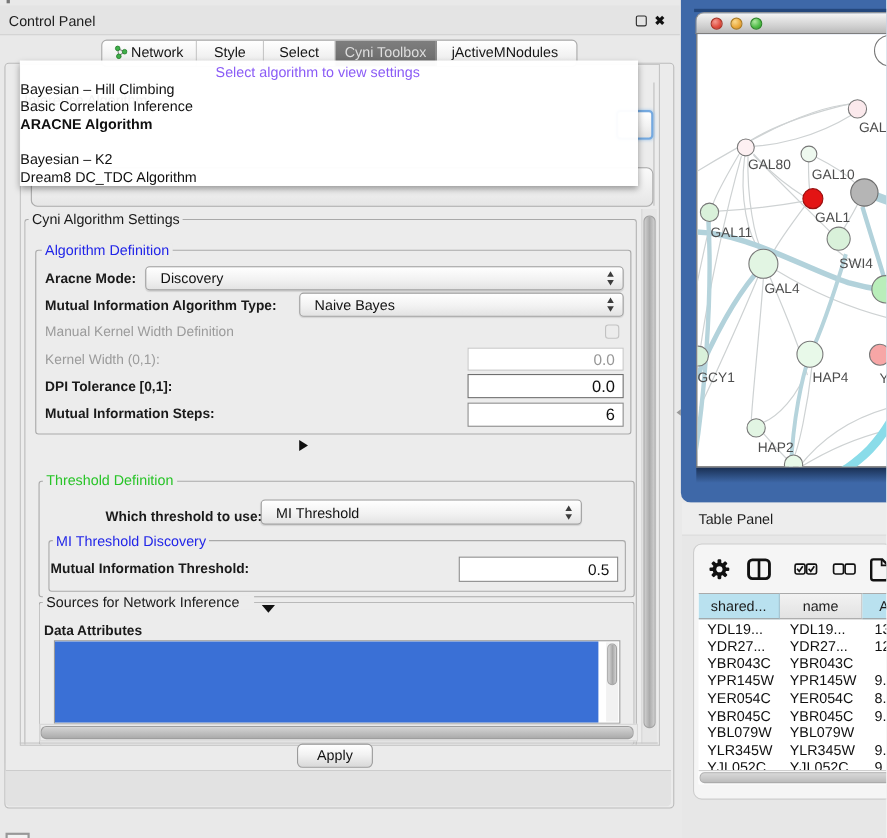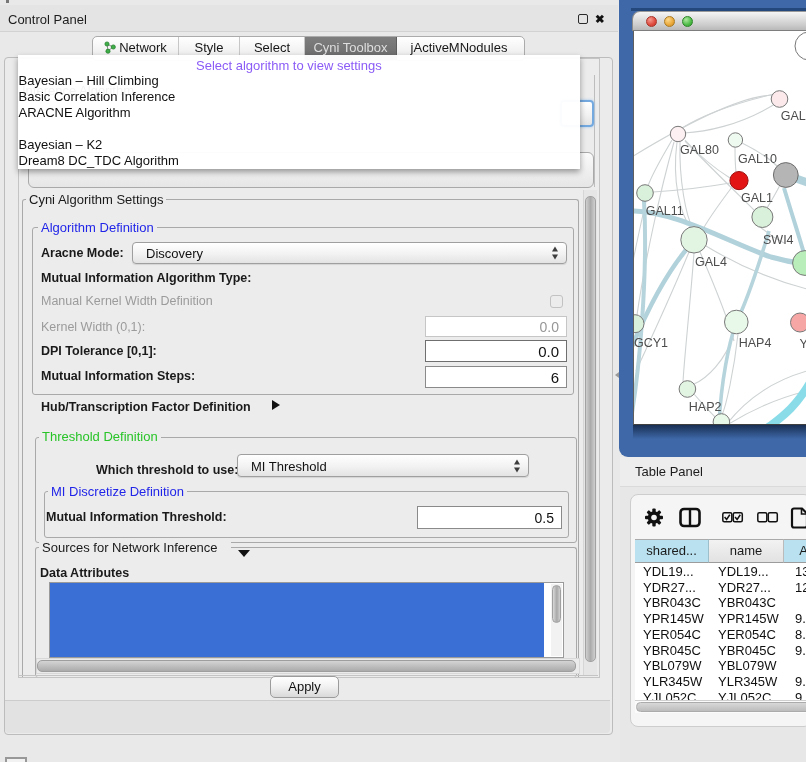--- a/index.html
+++ b/index.html
@@ -49,59 +49,62 @@
 
 <div class="ab" style="left:594px;top:75px;width:1px;height:112px;background:#bdbdbd"></div>
 <div class="combo" style="left:560px;top:100px;width:30px;height:23px;border:2px solid #74a9e0;box-shadow:0 0 3px #9cc4ea"></div>
 <div class="ab" style="left:28px;top:152px;width:564px;height:34px;border:1px solid #a9a9a9;border-radius:6px;background:linear-gradient(#fafafa,#e6e6e6)"></div>
 
 <div class="ab" style="left:18px;top:55px;width:562px;height:114px;background:rgba(255,255,255,.97);box-shadow:0 3px 6px rgba(0,0,0,.38)">
 <div style="position:absolute;left:178px;top:3px;font-size:13px;color:#8b5cf6">Select algorithm to view settings</div>
 <div style="position:absolute;left:4px;top:28px;font-size:13px;color:rgba(40,40,40,.06)">Inference Algorithm</div>
 <div class="pi" style="top:18px;left:0.5px">Bayesian – Hill Climbing</div>
 <div class="pi" style="top:34px;left:0.5px">Basic Correlation Inference</div>
-<div class="pi" style="top:50px;left:0.5px;font-weight:normal">ARACNE Algorithm</div>
+<div class="pi" style="top:50px;left:0.5px;font-weight:bold">ARACNE Algorithm</div>
 <div class="pi" style="top:82px;left:0.5px">Bayesian – K2</div>
 <div class="pi" style="top:98px;left:0.5px">Dream8 DC_TDC Algorithm</div>
 </div>
 
 <div class="ab" style="left:583px;top:190px;width:13px;height:486px;background:#e6e6e6;border-left:1px solid #d6d6d6"></div>
 <div class="ab" style="left:584.5px;top:196px;width:9px;height:464px;border-radius:5px;background:linear-gradient(90deg,#cfcfcf,#ababab 50%,#cfcfcf);border:1px solid #a2a2a2"></div>
 
 <div class="gb" style="left:22px;top:199px;width:555px;height:477px;border-bottom:none;border-radius:3px 3px 0 0"></div>
 <div class="gbt" style="left:26px;top:193px;color:#1a1a1a">Cyni Algorithm Settings</div>
 
 <div class="gb" style="left:32px;top:227px;width:540px;height:166px"></div>
 <div class="gbt" style="left:38px;top:221px;color:#2125e8">Algorithm Definition</div>
 <div class="lbl" style="left:41px;top:246px">Aracne Mode:</div>
 <div class="combo" style="left:132px;top:242px;width:433px;height:20px">
       <span class="t">Discovery</span>
       <span class="sp"></span>
     </div>
 <div class="lbl" style="left:41px;top:271px">Mutual Information Algorithm Type:</div>
+<div class="combo" style="left:272px;top:266px;width:293px;height:20px">
+      <span class="t">Naive Bayes</span>
+      <span class="sp"></span>
+    </div>
 <div class="dlbl" style="left:41px;top:294px">Manual Kernel Width Definition</div>
 <div class="ab" style="left:550px;top:295px;width:11px;height:11px;background:#ececec;border:1px solid #c2c2c2;border-radius:3px"></div>
 <div class="dlbl" style="left:41px;top:320px">Kernel Width (0,1):</div>
 <div class="tf" style="left:425px;top:316px;width:142px;height:21px;border:1px solid #c6c6c6;color:#979797">0.0</div>
 <div class="lbl" style="left:41px;top:344px">DPI Tolerance [0,1]:</div>
 <div class="tf" style="left:425px;top:340px;width:142px;height:22px;border:1.5px solid #6f6f6f;font-size:15px;line-height:21px">0.0</div>
 <div class="lbl" style="left:41px;top:369px">Mutual Information Steps:</div>
 <div class="tf" style="left:425px;top:366px;width:142px;height:22px;border:1px solid #8a8a8a;font-size:15px;line-height:21px">6</div>
-<div class="lbl" style="left:41px;top:400px">Hub/Transcription Factor Definition</div>
 <div class="ab" style="left:272px;top:400px;width:0;height:0;border-top:5.5px solid transparent;border-bottom:5.5px solid transparent;border-left:8px solid #111"></div>
 
 <div class="gb" style="left:35px;top:437px;width:540px;height:104px"></div>
 <div class="gbt" style="left:39px;top:430px;color:#28c428">Threshold Definition</div>
 <div class="lbl" style="left:96px;top:463px">Which threshold to use:</div>
 <div class="combo" style="left:237px;top:454px;width:290px;height:21px">
       <span class="t">MI Threshold</span>
       <span class="sp"></span>
     </div>
 <div class="gb" style="left:44px;top:491px;width:523px;height:45px"></div>
-<div class="gbt" style="left:48px;top:485px;color:#2125e8;background:#ececec">MI Discretize Definition</div>
+<div class="gbt" style="left:48px;top:485px;color:#2125e8;background:#ececec">MI Threshold Discovery</div>
 <div class="lbl" style="left:46px;top:510px">Mutual Information Threshold:</div>
 <div class="tf" style="left:417px;top:506px;width:145px;height:23px;border:1px solid #8a8a8a;font-size:14px;line-height:22px">0.5</div>
 
 <div class="gb" style="left:35px;top:547px;width:540px;height:129px;border-bottom:none"></div>
 <div class="gbt" style="left:39px;top:541px;color:#1a1a1a;font-weight:normal;font-size:13px">Sources for Network Inference &nbsp;&nbsp;</div>
 <div class="ab" style="left:238px;top:549.5px;width:0;height:0;border-left:6.5px solid transparent;border-right:6.5px solid transparent;border-top:7px solid #111"></div>
 <div class="lbl" style="left:40px;top:566px">Data Attributes</div>
 
 <div class="ab" style="left:49px;top:582px;width:513px;height:74px;border:1px solid #9a9a9a;background:#fff;overflow:hidden">
 <div style="position:absolute;left:0;top:0;width:494px;height:74px;background:#3a70d6"></div>

